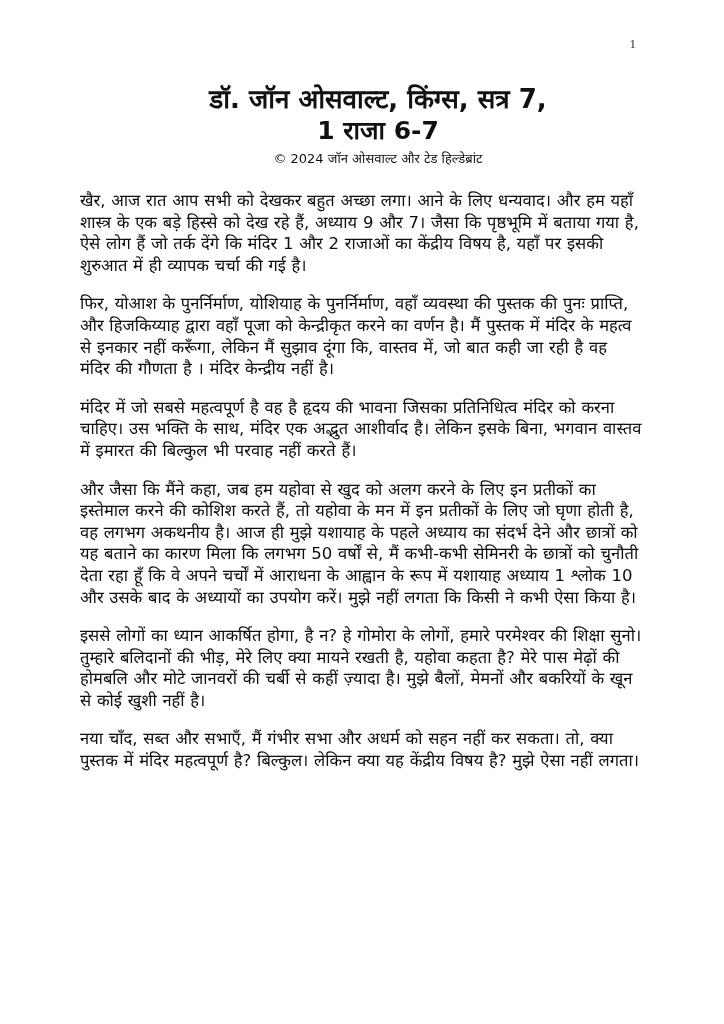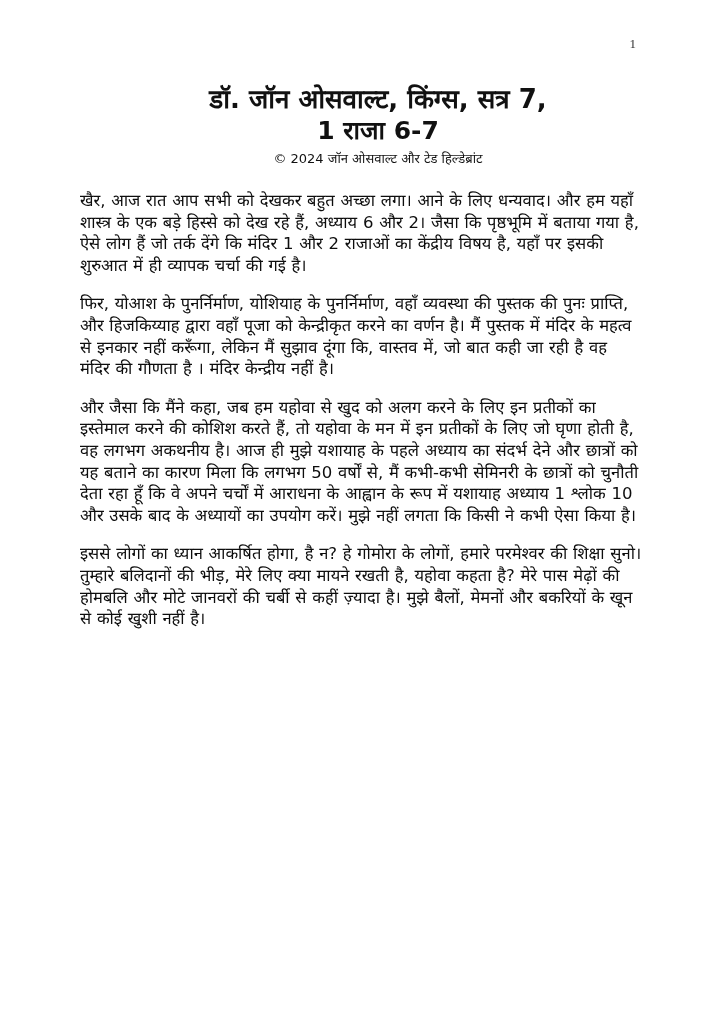--- a/index.html
+++ b/index.html
@@ -73,19 +73,21 @@
 
   <div class="page-number">1</div>
 
   <div class="heading-block">
     <h1 class="title-line1">डॉ. जॉन ओसवाल्ट, किंग्स, सत्र 7,</h1>
     <h2 class="title-line2">1 राजा 6-7</h2>
     <div class="copyright">© 2024 जॉन ओसवाल्ट और टेड हिल्डेब्रांट</div>
   </div>
 
   <div class="body-text">
-    <p>खैर, आज रात आप सभी को देखकर बहुत अच्छा लगा। आने के लिए धन्यवाद। और हम यहाँ शास्त्र के एक बड़े हिस्से को देख रहे हैं, अध्याय 6 और 2। जैसा कि पृष्ठभूमि में बताया गया है, ऐसे लोग हैं जो तर्क देंगे कि मंदिर 1 और 2 राजाओं का केंद्रीय विषय है, यहाँ पर इसकी शुरुआत में ही व्यापक चर्चा की गई है।</p>
+    <p>खैर, आज रात आप सभी को देखकर बहुत अच्छा लगा। आने के लिए धन्यवाद। और हम यहाँ शास्त्र के एक बड़े हिस्से को देख रहे हैं, अध्याय 9 और 7। जैसा कि पृष्ठभूमि में बताया गया है, ऐसे लोग हैं जो तर्क देंगे कि मंदिर 1 और 2 राजाओं का केंद्रीय विषय है, यहाँ पर इसकी शुरुआत में ही व्यापक चर्चा की गई है।</p>
     <p>फिर, योआश के पुनर्निर्माण, योशियाह के पुनर्निर्माण, वहाँ व्यवस्था की पुस्तक की पुनः प्राप्ति, और हिजकिय्याह द्वारा वहाँ पूजा को केन्द्रीकृत करने का वर्णन है। मैं पुस्तक में मंदिर के महत्व से इनकार नहीं करूँगा, लेकिन मैं सुझाव दूंगा कि, वास्तव में, जो बात कही जा रही है वह मंदिर की गौणता है । मंदिर केन्द्रीय नहीं है।</p>
+    <p>मंदिर में जो सबसे महत्वपूर्ण है वह है हृदय की भावना जिसका प्रतिनिधित्व मंदिर को करना चाहिए। उस भक्ति के साथ, मंदिर एक अद्भुत आशीर्वाद है। लेकिन इसके बिना, भगवान वास्तव में इमारत की बिल्कुल भी परवाह नहीं करते हैं।</p>
     <p>और जैसा कि मैंने कहा, जब हम यहोवा से खुद को अलग करने के लिए इन प्रतीकों का इस्तेमाल करने की कोशिश करते हैं, तो यहोवा के मन में इन प्रतीकों के लिए जो घृणा होती है, वह लगभग अकथनीय है। आज ही मुझे यशायाह के पहले अध्याय का संदर्भ देने और छात्रों को यह बताने का कारण मिला कि लगभग 50 वर्षों से, मैं कभी-कभी सेमिनरी के छात्रों को चुनौती देता रहा हूँ कि वे अपने चर्चों में आराधना के आह्वान के रूप में यशायाह अध्याय 1 श्लोक 10 और उसके बाद के अध्यायों का उपयोग करें। मुझे नहीं लगता कि किसी ने कभी ऐसा किया है।</p>
     <p>इससे लोगों का ध्यान आकर्षित होगा, है न? हे गोमोरा के लोगों, हमारे परमेश्वर की शिक्षा सुनो। तुम्हारे बलिदानों की भीड़, मेरे लिए क्या मायने रखती है, यहोवा कहता है? मेरे पास मेढ़ों की होमबलि और मोटे जानवरों की चर्बी से कहीं ज़्यादा है। मुझे बैलों, मेमनों और बकरियों के खून से कोई खुशी नहीं है।</p>
+    <p>नया चाँद, सब्त और सभाएँ, मैं गंभीर सभा और अधर्म को सहन नहीं कर सकता। तो, क्या पुस्तक में मंदिर महत्वपूर्ण है? बिल्कुल। लेकिन क्या यह केंद्रीय विषय है? मुझे ऐसा नहीं लगता।</p>
   </div>
 
 </div>
 
 </body></html>

